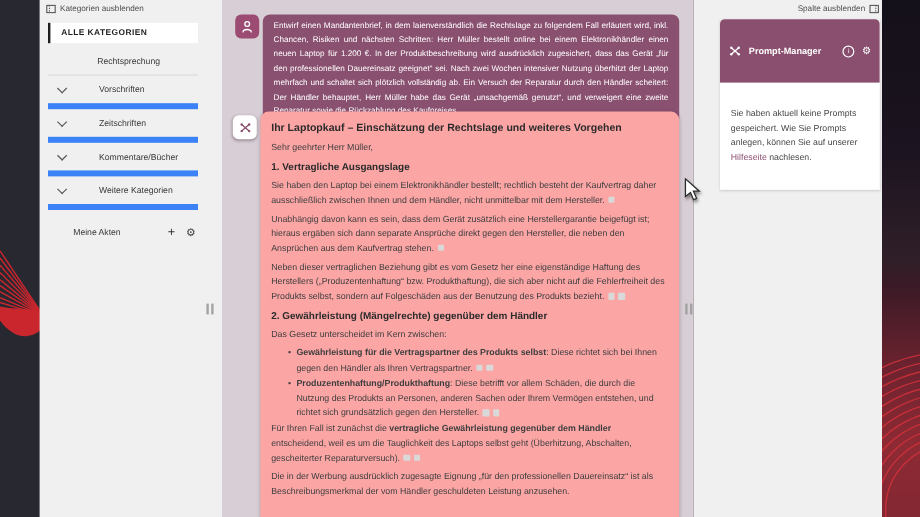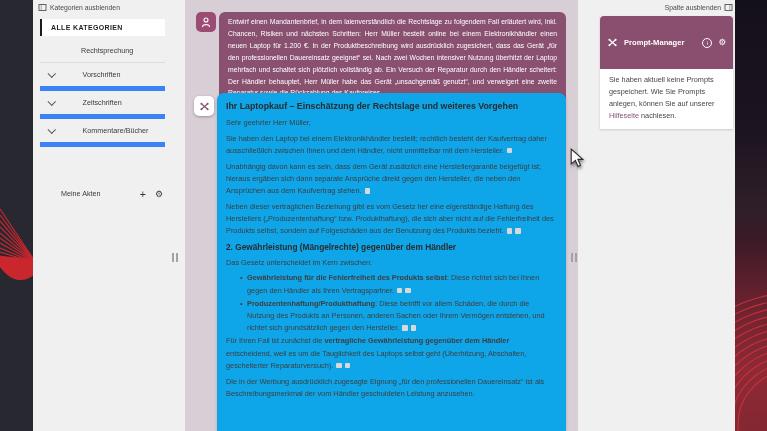--- a/index.html
+++ b/index.html
@@ -42,21 +42,21 @@
   
   .center{position:absolute;left:185px;top:0;width:393px;height:431px;background:#d8ced5;}
   .avatar{position:absolute;left:11px;top:12px;width:20px;height:20px;border-radius:5px;
     background:#9c4b72;display:flex;align-items:center;justify-content:center;}
   .bubble{position:absolute;left:34px;top:12px;width:347px;box-sizing:border-box;
     background:#8a5070;border-radius:6px;padding:4px 9px 6px;color:#fff;
     font-size:6.8px;line-height:11.9px;text-align:justify;hyphens:auto;}
   .doc-btn{position:absolute;left:9px;top:96px;width:20px;height:20px;border-radius:5px;
     background:#fff;box-shadow:0 1px 2.5px rgba(40,20,40,.35);
     display:flex;align-items:center;justify-content:center;}
-  .card{position:absolute;left:32px;top:93px;width:349px;height:338px;background:#0ea5e9;
+  .card{position:absolute;left:32px;top:93px;width:349px;height:338px;background:#fca5a5;
     border-radius:7px 7px 0 0;box-sizing:border-box;padding:5px 9px 0;overflow:hidden;
     box-shadow:0 1px 3px rgba(60,40,60,.25);}
   .doc-title{font-size:8.8px;font-weight:bold;color:#2b2b2b;margin:2px 0 4px;line-height:13px;}
   .doc-p{font-size:7.35px;line-height:12.2px;color:#3e3e3e;margin:0 0 3.5px;}
   .doc-h2{font-size:8.3px;font-weight:bold;color:#2b2b2b;line-height:12.4px;margin:1px 0 3.5px;}
   .doc-li{font-size:7.35px;line-height:12.2px;color:#3e3e3e;margin:0 0 1px 14px;
     position:relative;padding-left:7px;}
   .doc-li::before{content:"\2022";position:absolute;left:0;top:0;color:#3e3e3e;}
   .b{font-weight:bold;}
   .chip{display:inline-block;width:5.5px;height:5.5px;background:#d9d9d9;border-radius:1px;
@@ -66,21 +66,21 @@
   .right-head{position:absolute;top:3px;right:2px;display:flex;align-items:center;gap:3px;
     font-size:6.8px;color:#4c4c4c;}
   .pm{position:absolute;left:22px;top:16px;width:133px;box-shadow:0 1px 2px rgba(60,40,60,.2);}
   .pm-head{height:21px;background:#8a4f6e;border-radius:4px 4px 0 0;display:flex;
     align-items:center;padding:16px 7px;color:#fff;}
   .pm-title{font-size:7.6px;font-weight:bold;margin-left:6px;}
   .pm-sp{flex:1;}
   .info-i{width:8px;height:8px;border:0.9px solid #fff;border-radius:50%;display:flex;
     align-items:center;justify-content:center;font-size:5.5px;color:#fff;margin-right:6px;flex:none;}
   .gear-w{font-size:8.5px;color:#fff;line-height:9px;}
-  .pm-body{background:#fff;height:60px;box-sizing:border-box;padding:5px 9px;
+  .pm-body{background:#fff;height:89px;box-sizing:border-box;padding:20px 9px;
     font-size:7.3px;line-height:12.1px;color:#474747;}
   .pm-link{color:#8a5070;}
   
   .cursor{position:absolute;left:570px;top:148px;filter:drop-shadow(1.5px 2px 1.5px rgba(0,0,0,.45));}
 </style>
 </head>
 <body>
 
 <svg class="bg-fan" viewBox="0 0 34 95" width="34" height="95">
   <g stroke="#c9262e" stroke-width="1.2" fill="none">
@@ -139,20 +139,24 @@
         <span class="catlab">Vorschriften</span>
       </div>
       <div class="catrow">
         <span class="chev"></span>
         <span class="catlab">Zeitschriften</span>
       </div>
       <div class="catrow">
         <span class="chev"></span>
         <span class="catlab">Kommentare/Bücher</span>
       </div>
+      <div class="catrow">
+        <span class="chev"></span>
+        <span class="catlab">Weitere Kategorien</span>
+      </div>
     </div>
 
   <div class="catlist" style="top:auto;position:absolute;left:7px;top:152px;width:125px;">
     <div class="myfiles">
       <span class="catlab">Meine Akten</span>
       <span class="sp"></span>
       <span class="plus">+</span>
       <span class="gear">⚙</span>
     </div>
   </div>
@@ -179,26 +183,27 @@
         <circle cx="2.6" cy="9" r="1.1" stroke="none"></circle>
           <circle cx="9.4" cy="9" r="1.1" stroke="none"></circle>
       </g>
     </svg>
   </div>
 
   <div class="card">
     <div class="doc-title">Ihr Laptopkauf – Einschätzung der Rechtslage und weiteres Vorgehen</div>
     <div>
         <div class="doc-p"><span>Sehr geehrter Herr Müller,</span></div>
+        <div class="doc-h2"><span>1. Vertragliche Ausgangslage</span></div>
         <div class="doc-p"><span>Sie haben den Laptop bei einem Elektronikhändler bestellt; rechtlich besteht der Kaufvertrag daher ausschließlich zwischen Ihnen und dem Händler, nicht unmittelbar mit dem Hersteller.</span><span class="chip"></span></div>
         <div class="doc-p"><span>Unabhängig davon kann es sein, dass dem Gerät zusätzlich eine Herstellergarantie beigefügt ist; hieraus ergäben sich dann separate Ansprüche direkt gegen den Hersteller, die neben den Ansprüchen aus dem Kaufvertrag stehen.</span><span class="chip"></span></div>
         <div class="doc-p"><span>Neben dieser vertraglichen Beziehung gibt es vom Gesetz her eine eigenständige Haftung des Herstellers („Produzentenhaftung“ bzw. Produkthaftung), die sich aber nicht auf die Fehlerfreiheit des Produkts selbst, sondern auf Folgeschäden aus der Benutzung des Produkts bezieht.</span><span class="chip"></span><span class="chip"></span></div>
         <div class="doc-h2"><span>2. Gewährleistung (Mängelrechte) gegenüber dem Händler</span></div>
         <div class="doc-p"><span>Das Gesetz unterscheidet im Kern zwischen:</span></div>
-        <div class="doc-li"><span class="b">Gewährleistung für die Fehlerfreiheit des Produkts selbst</span><span>: Diese richtet sich bei Ihnen gegen den Händler als Ihren Vertragspartner.</span><span class="chip"></span><span class="chip"></span></div>
+        <div class="doc-li"><span class="b">Gewährleistung für die Vertragspartner des Produkts selbst</span><span>: Diese richtet sich bei Ihnen gegen den Händler als Ihren Vertragspartner.</span><span class="chip"></span><span class="chip"></span></div>
         <div class="doc-li"><span class="b">Produzentenhaftung/Produkthaftung</span><span>: Diese betrifft vor allem Schäden, die durch die Nutzung des Produkts an Personen, anderen Sachen oder Ihrem Vermögen entstehen, und richtet sich grundsätzlich gegen den Hersteller.</span><span class="chip"></span><span class="chip"></span></div>
         <div class="doc-p"><span>Für Ihren Fall ist zunächst die </span><span class="b">vertragliche Gewährleistung gegenüber dem Händler</span><span> entscheidend, weil es um die Tauglichkeit des Laptops selbst geht (Überhitzung, Abschalten, gescheiterter Reparaturversuch).</span><span class="chip"></span><span class="chip"></span></div>
         <div class="doc-p"><span>Die in der Werbung ausdrücklich zugesagte Eignung „für den professionellen Dauereinsatz“ ist als Beschreibungsmerkmal der vom Händler geschuldeten Leistung anzusehen.</span></div>
       </div>
   </div>
 </div>
 
 <div class="rightcol">
   <div class="right-head">
     <span>Spalte ausblenden</span>

